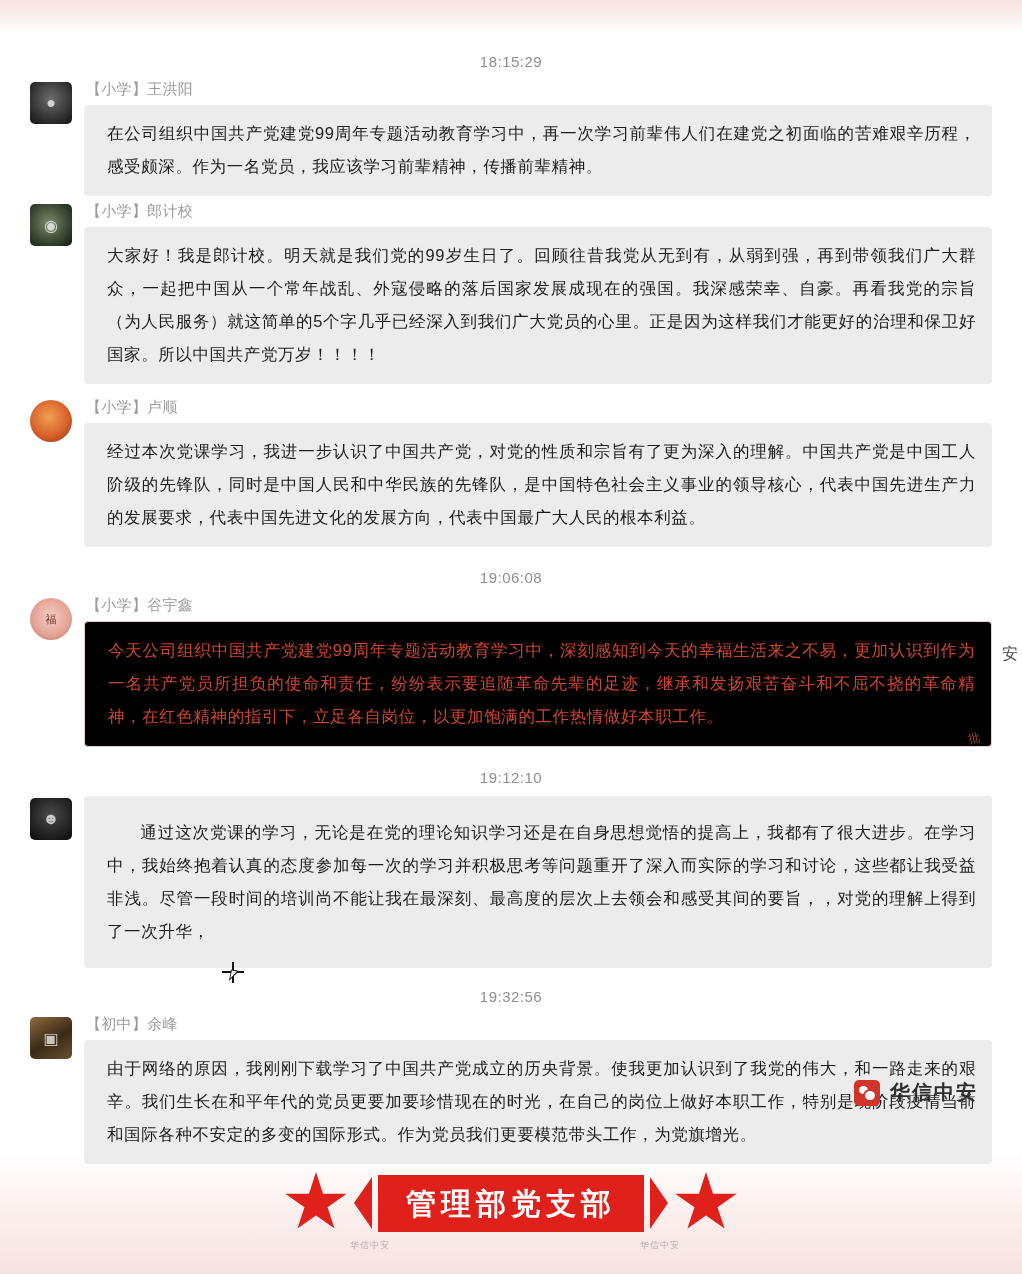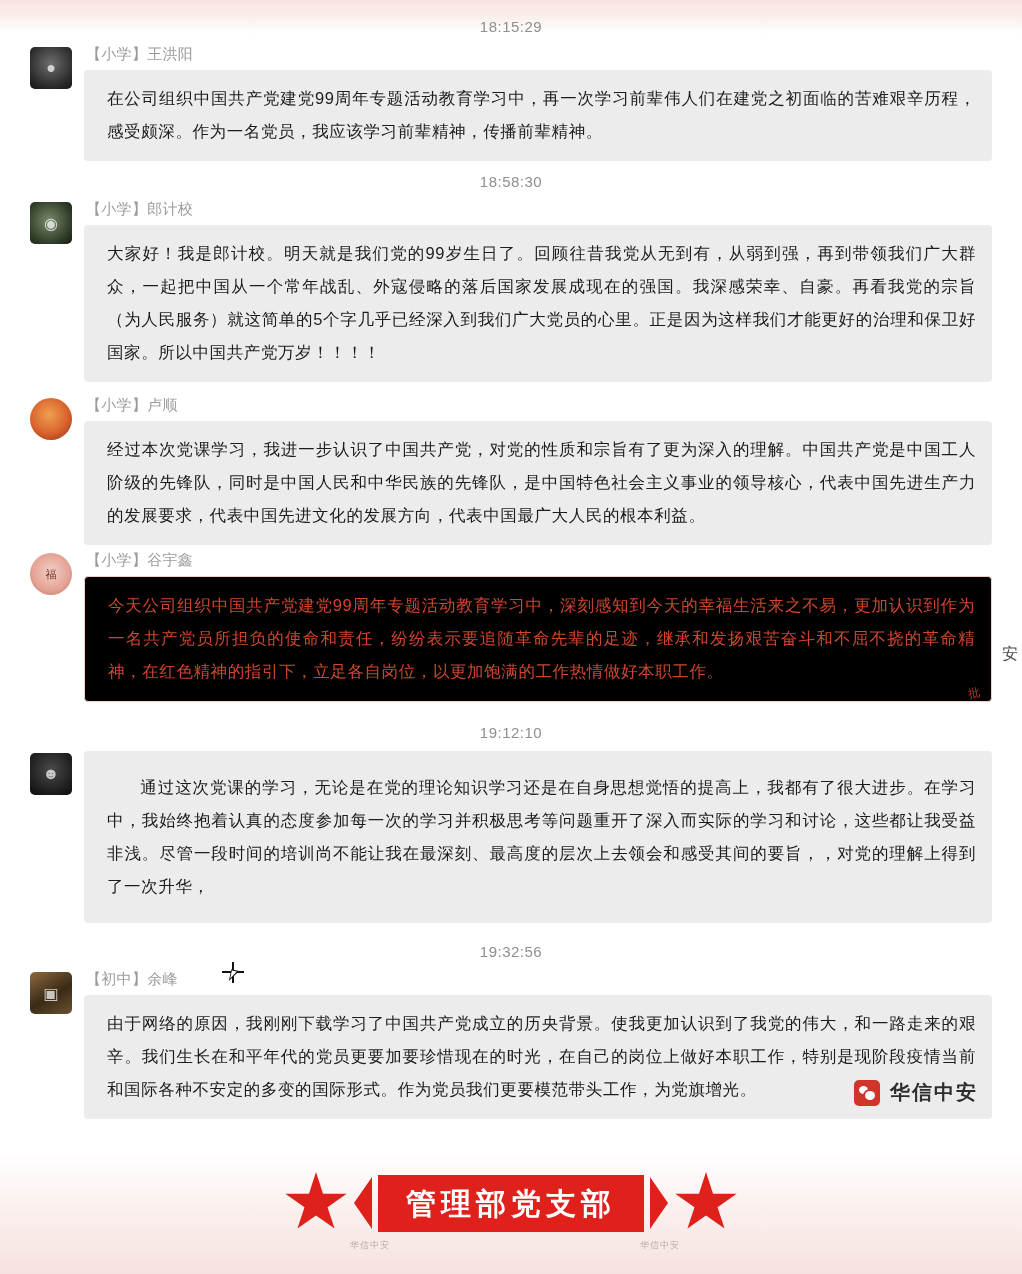--- a/index.html
+++ b/index.html
@@ -23,20 +23,21 @@
   }
   .bottom-wash {
     position: absolute; bottom: 0; left: 0; width: 1022px; height: 120px;
     background: linear-gradient(0deg, #f6e2e0 0%, #fbf0ee 55%, #ffffff 100%);
     z-index: 0;
   }
   .chat {
     position: relative;
     z-index: 2;
     padding: 6px 30px 0 30px;
+    margin-top: 35px;
   }
   .timestamp {
     text-align: center;
     color: #8f8f8f;
     font-size: 15px;
     margin: 12px 0 10px 0;
     letter-spacing: .5px;
   }
   .msg {
     display: flex;
@@ -225,41 +226,41 @@
     <div class="msg">
       <div class="avatar a1">
         <span class="glyph">●</span>
       </div>
       <div class="body">
         <div class="sender">【小学】王洪阳</div>
         <div class="bubble wide">在公司组织中国共产党建党99周年专题活动教育学习中，再一次学习前辈伟人们在建党之初面临的苦难艰辛历程，感受颇深。作为一名党员，我应该学习前辈精神，传播前辈精神。</div>
       </div>
     </div>
 
-    <div class="timestamp">18:58:30</div>
     <div class="msg">
       <div class="avatar a2">
         <span class="glyph">◉</span>
       </div>
       <div class="body">
         <div class="sender">【小学】郎计校</div>
         <div class="bubble wide">大家好！我是郎计校。明天就是我们党的99岁生日了。回顾往昔我党从无到有，从弱到强，再到带领我们广大群众，一起把中国从一个常年战乱、外寇侵略的落后国家发展成现在的强国。我深感荣幸、自豪。再看我党的宗旨（为人民服务）就这简单的5个字几乎已经深入到我们广大党员的心里。正是因为这样我们才能更好的治理和保卫好国家。所以中国共产党万岁！！！！</div>
       </div>
     </div>
 
     <div class="msg" style="margin-top:14px;">
       <div class="avatar a3">
         <span class="glyph"></span>
       </div>
       <div class="body">
         <div class="sender">【小学】卢顺</div>
         <div class="bubble wide">经过本次党课学习，我进一步认识了中国共产党，对党的性质和宗旨有了更为深入的理解。中国共产党是中国工人阶级的先锋队，同时是中国人民和中华民族的先锋队，是中国特色社会主义事业的领导核心，代表中国先进生产力的发展要求，代表中国先进文化的发展方向，代表中国最广大人民的根本利益。</div>
       </div>
     </div>
 
+    <div class="timestamp" style="margin-top:22px;">19:06:08</div>
     <div class="msg">
       <div class="avatar a4">
         <span class="glyph" style="font-size:11px;color:#7a3226;">福</span>
       </div>
       <div class="body">
         <div class="sender">【小学】谷宇鑫</div>
         <div class="bubble wide highlight">
           <span>今天公司组织中国共产党建党99周年专题活动教育学习中，深刻感知到今天的幸福生活来之不易，更加认识到作为一名共产党员所担负的使命和责任，纷纷表示要追随革命先辈的足迹，继承和发扬艰苦奋斗和不屈不挠的革命精神，在红色精神的指引下，立足各自岗位，以更加饱满的工作热情做好本职工作。</span>
           <span class="sig">批</span>
         </div>

